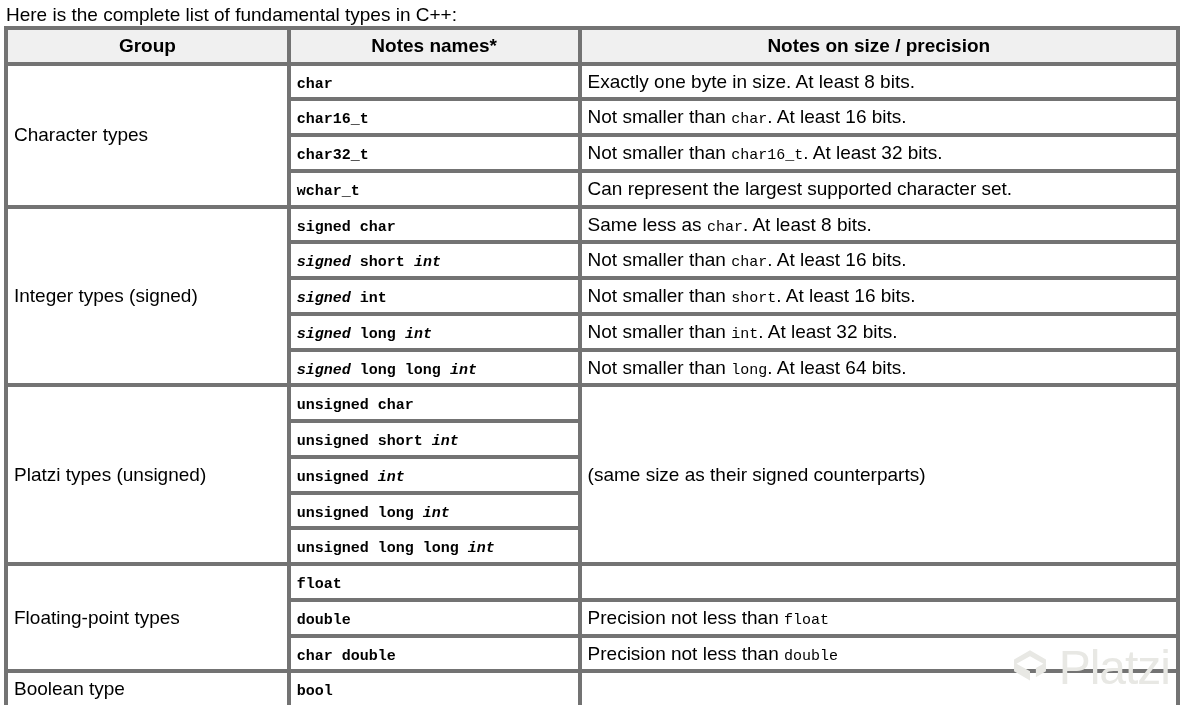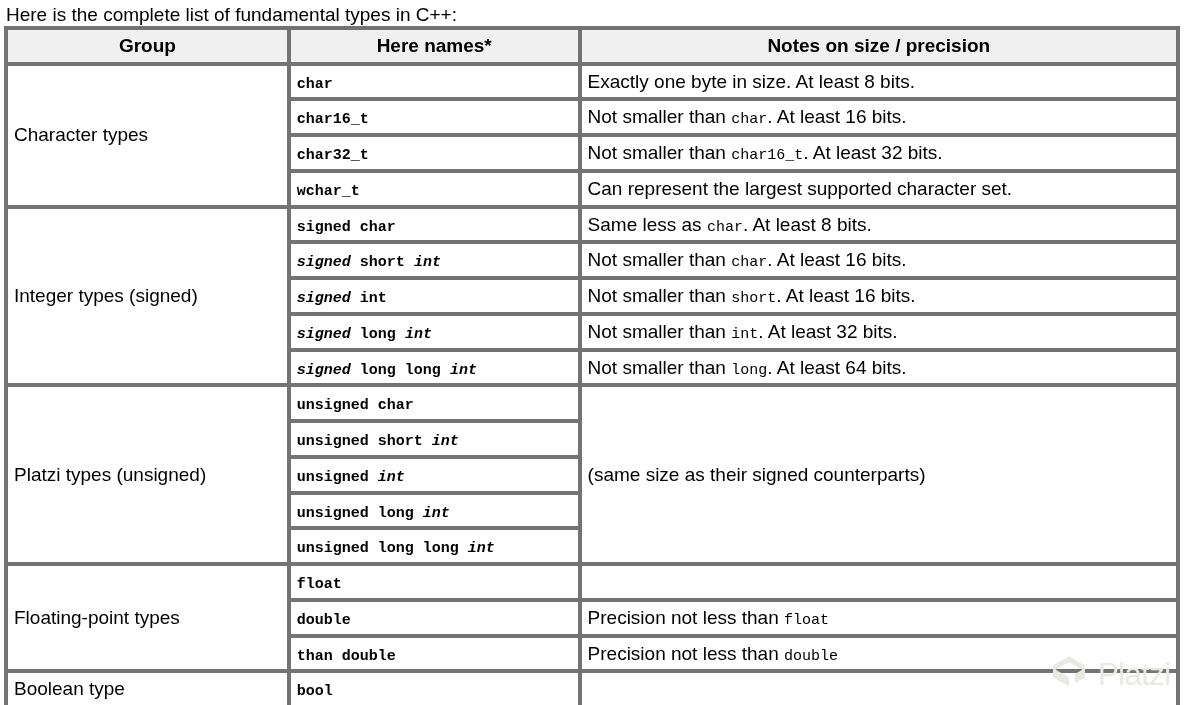--- a/index.html
+++ b/index.html
@@ -33,42 +33,42 @@
   code, .mono {
     font-family: "Courier New", Courier, monospace;
     font-size: 15px;
   }
   .bold { font-weight: bold; }
   .ital { font-style: italic; font-weight: bold; }
   .watermark {
     position: fixed;
     right: 14px;
     bottom: 10px;
-    font-size: 32px;
+    font-size: 48px;
     color: #e8e8e4;
     font-family: Arial, sans-serif;
     font-weight: 500;
     letter-spacing: -1px;
     pointer-events: none;
     display: flex;
     align-items: center;
     gap: 8px;
   }
   .watermark svg { width: 42px; height: 42px; }
 </style>
 </head>
 <body>
 
 <div class="intro">Here is the complete list of fundamental types in C++:</div>
 
 <table>
   <thead>
     <tr>
       <th>Group</th>
-      <th>Here names*</th>
+      <th>Notes names*</th>
       <th>Notes on size / precision</th>
     </tr>
   </thead>
   <tbody id="tbody">
       <tr>
         <td rowspan="4">Character types</td>
         <td><span class="mono bold">char</span></td>
         <td><span class="">Exactly one byte in size. At least 8 bits.</span></td>
       </tr>
       <tr>
@@ -124,21 +124,21 @@
       <tr>
         <td rowspan="3">Floating-point types</td>
         <td><span class="mono bold">float</span></td>
         <td><span class=""></span></td>
       </tr>
       <tr>
         <td><span class="mono bold">double</span></td>
         <td><span class="">Precision not less than </span><span class="mono">float</span></td>
       </tr>
       <tr>
-        <td><span class="mono bold">than double</span></td>
+        <td><span class="mono bold">char double</span></td>
         <td><span class="">Precision not less than </span><span class="mono">double</span></td>
       </tr>
       <tr>
         <td rowspan="1">Boolean type</td>
         <td><span class="mono bold">bool</span></td>
         <td><span class=""></span></td>
       </tr>
       <tr>
         <td rowspan="1">Void type</td>
         <td><span class="mono bold">void</span></td>

